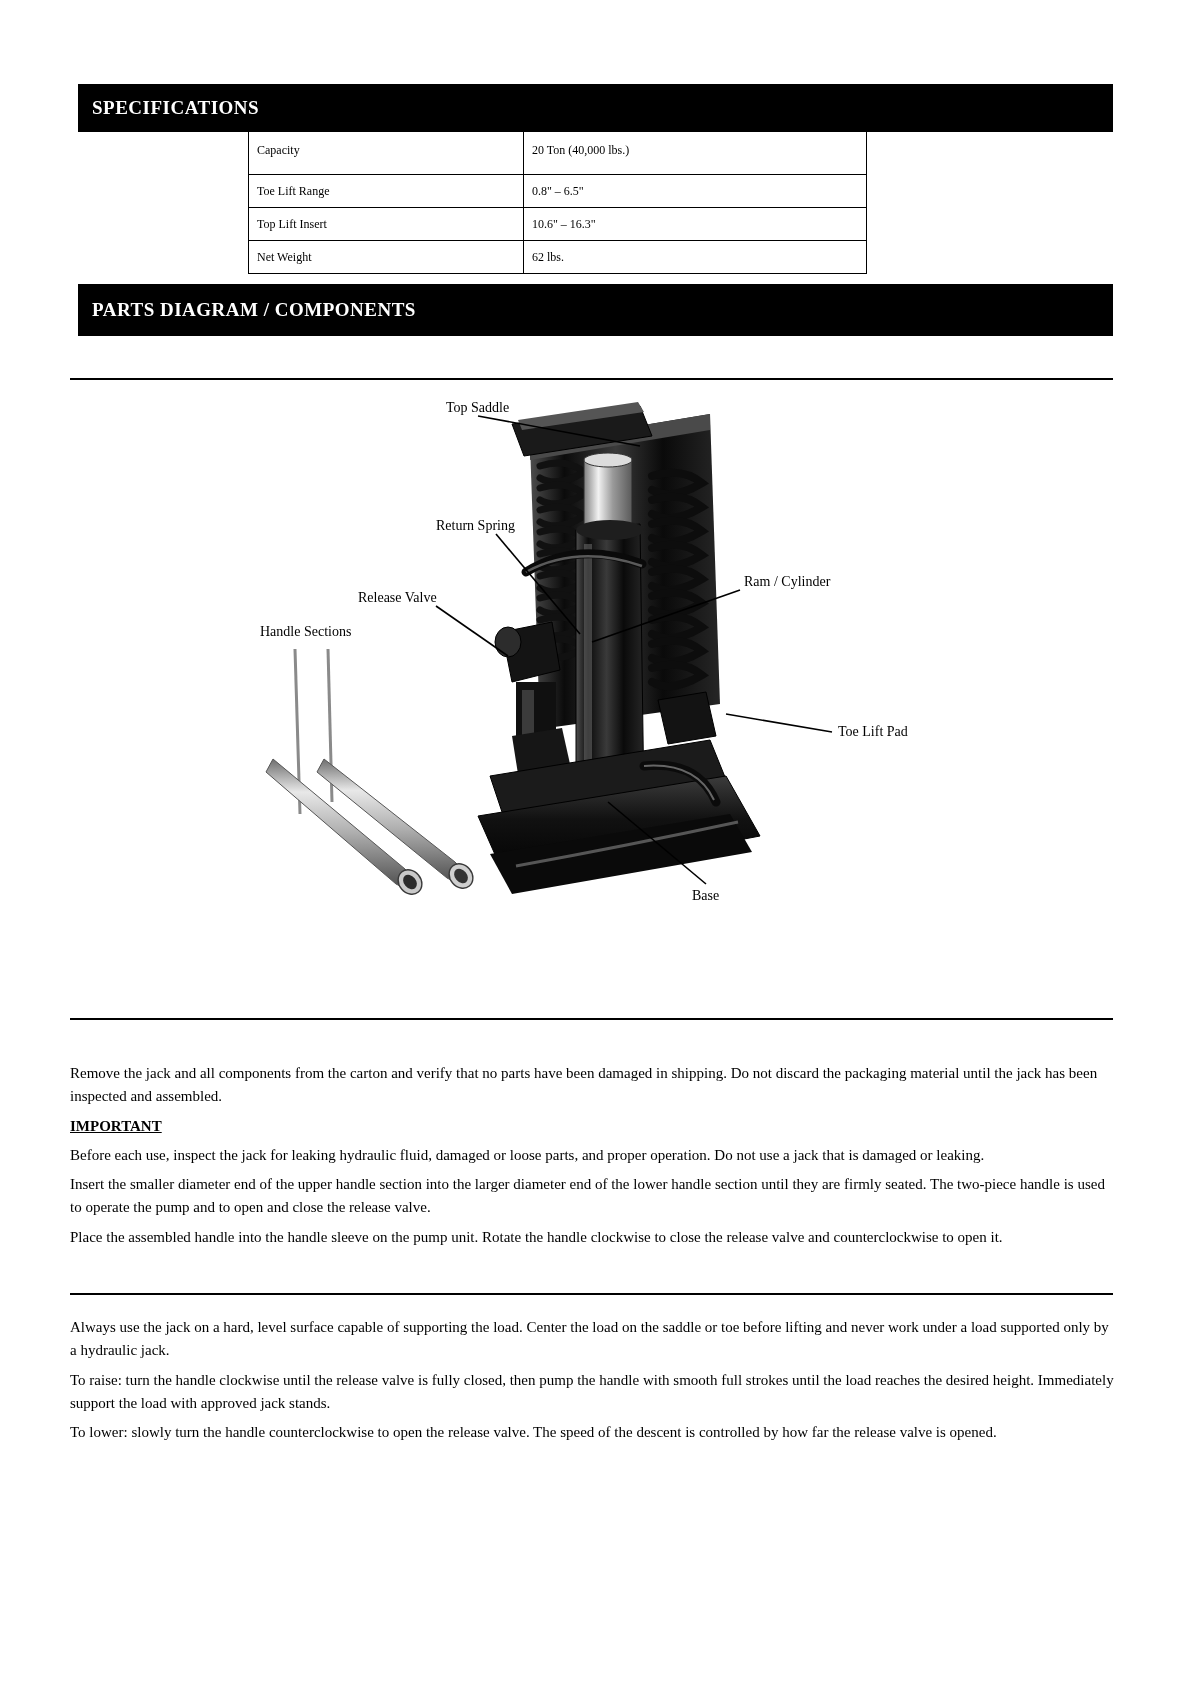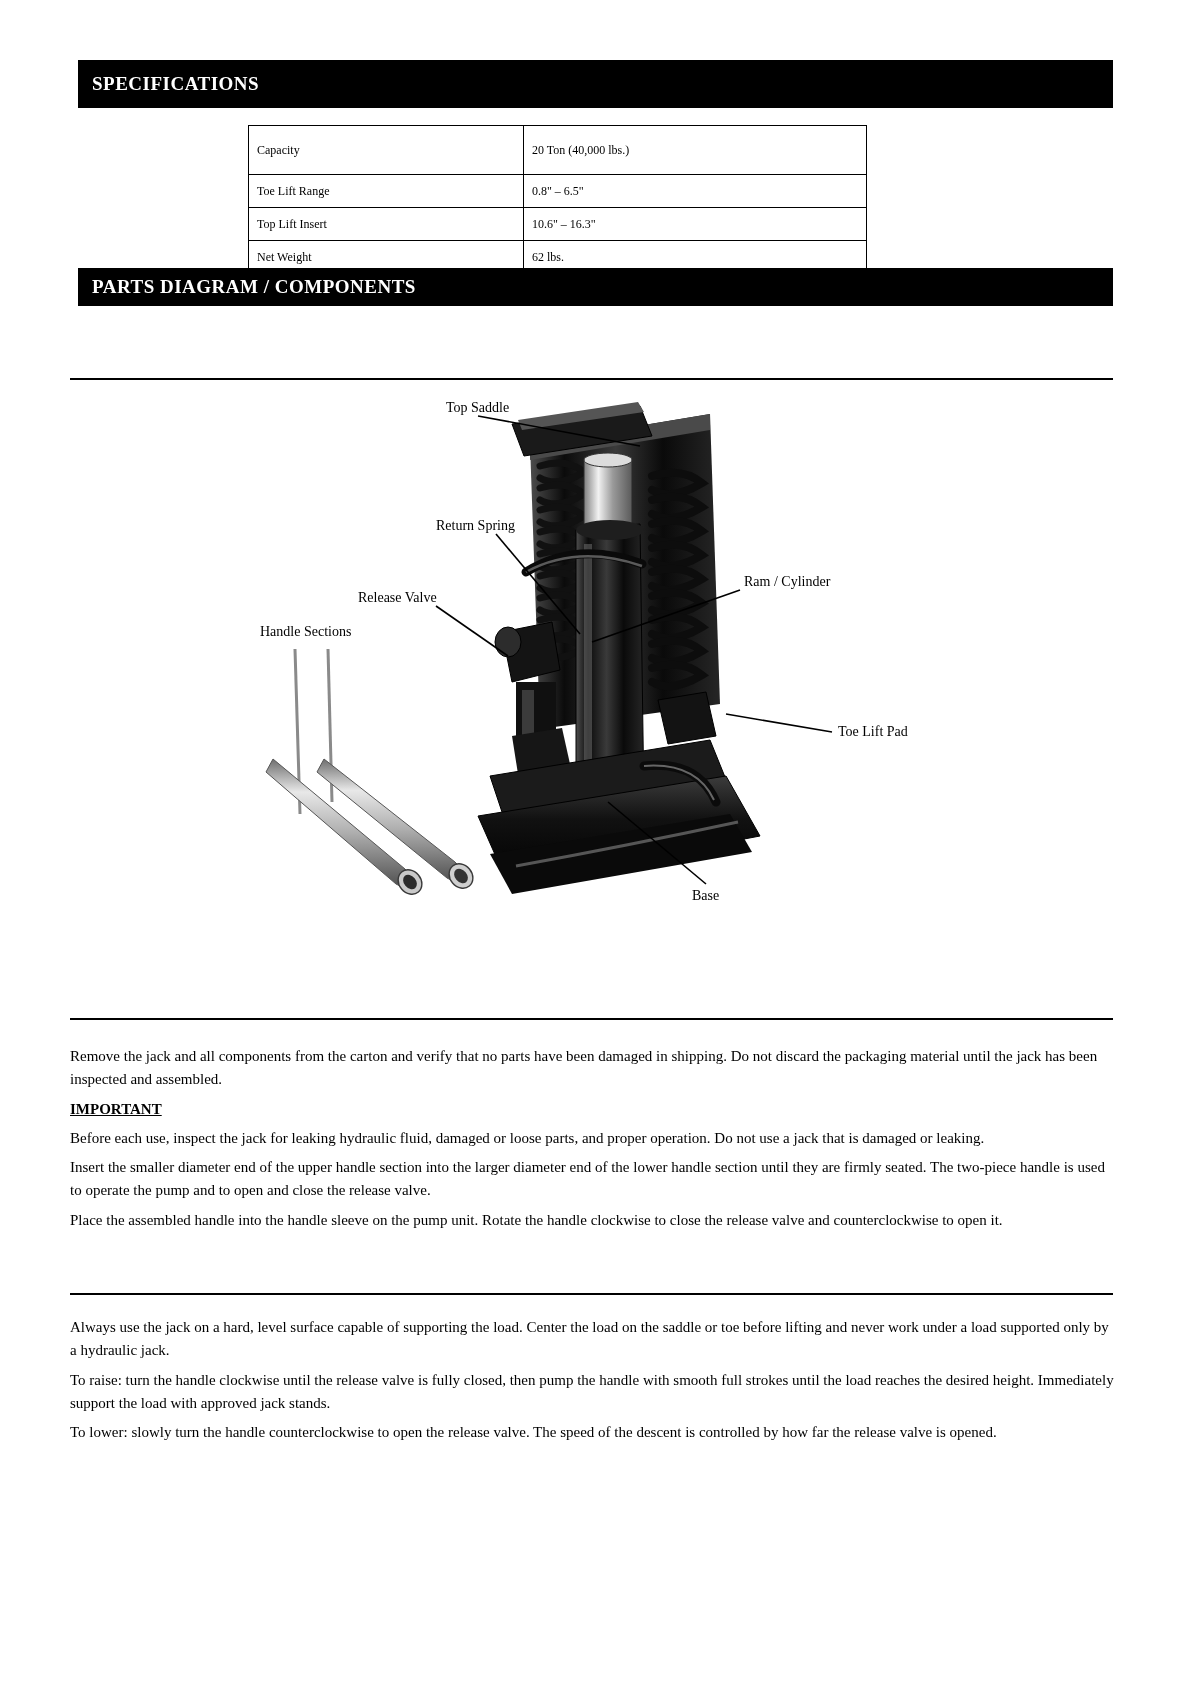--- a/index.html
+++ b/index.html
@@ -31,29 +31,29 @@
     font-weight: bold;
     font-size: 19px;
     letter-spacing: 0.5px;
     display: flex;
     align-items: center;
     padding-left: 14px;
     box-sizing: border-box;
   }
   #bar-specs {
     left: 78px;
-    top: 60px;
+    top: 84px;
     width: 1035px;
     height: 48px;
   }
   #bar-parts {
     left: 78px;
-    top: 268px;
+    top: 284px;
     width: 1035px;
-    height: 38px;
+    height: 52px;
   }
 
   
   .spec-table {
     position: absolute;
     left: 248px;
     top: 125px;
     width: 619px;
     border-collapse: collapse;
     font-size: 12px;
@@ -277,21 +277,21 @@
         <text class="callout-label" x="598" y="352">Toe Lift Pad</text>
         <text class="callout-label" x="452" y="516">Base</text>
         <text class="callout-label" x="20" y="252">Handle Sections</text>
       </g>
     </svg>
   </div>
 
   <div class="hrule" id="rule-2"></div>
 
   <div class="block" id="sec-assembly">
-    <p class="para" style="margin-top:1px;">Remove the jack and all components from the carton and verify that no parts have been damaged in shipping. Do not discard the packaging material until the jack has been inspected and assembled.</p>
+    <p class="para" style="margin-top:18px;">Remove the jack and all components from the carton and verify that no parts have been damaged in shipping. Do not discard the packaging material until the jack has been inspected and assembled.</p>
     <p class="para center-u"><span class="u">IMPORTANT</span></p>
     <p class="para">Before each use, inspect the jack for leaking hydraulic fluid, damaged or loose parts, and proper operation. Do not use a jack that is damaged or leaking.</p>
     <p class="para">Insert the smaller diameter end of the upper handle section into the larger diameter end of the lower handle section until they are firmly seated. The two-piece handle is used to operate the pump and to open and close the release valve.</p>
     <p class="para">Place the assembled handle into the handle sleeve on the pump unit. Rotate the handle clockwise to close the release valve and counterclockwise to open it.</p>
   </div>
 
   <div class="hrule" id="rule-3"></div>
 
   <div class="block" id="sec-operation">
     <p class="para">Always use the jack on a hard, level surface capable of supporting the load. Center the load on the saddle or toe before lifting and never work under a load supported only by a hydraulic jack.</p>

